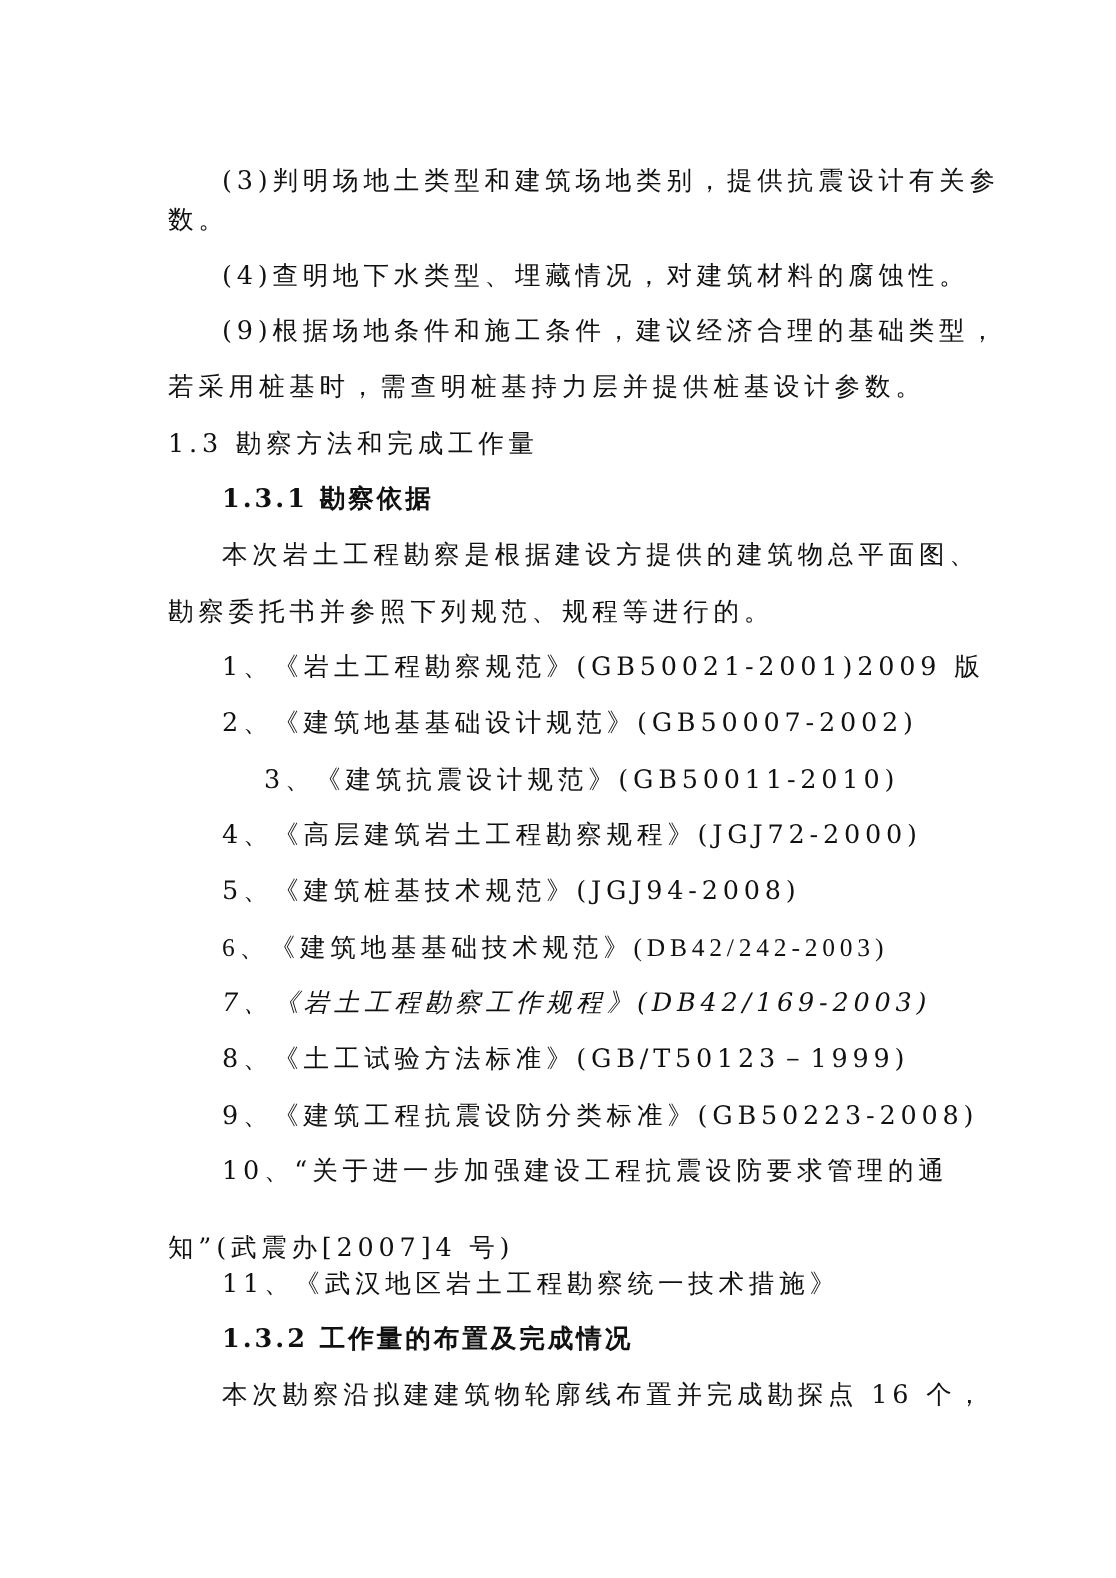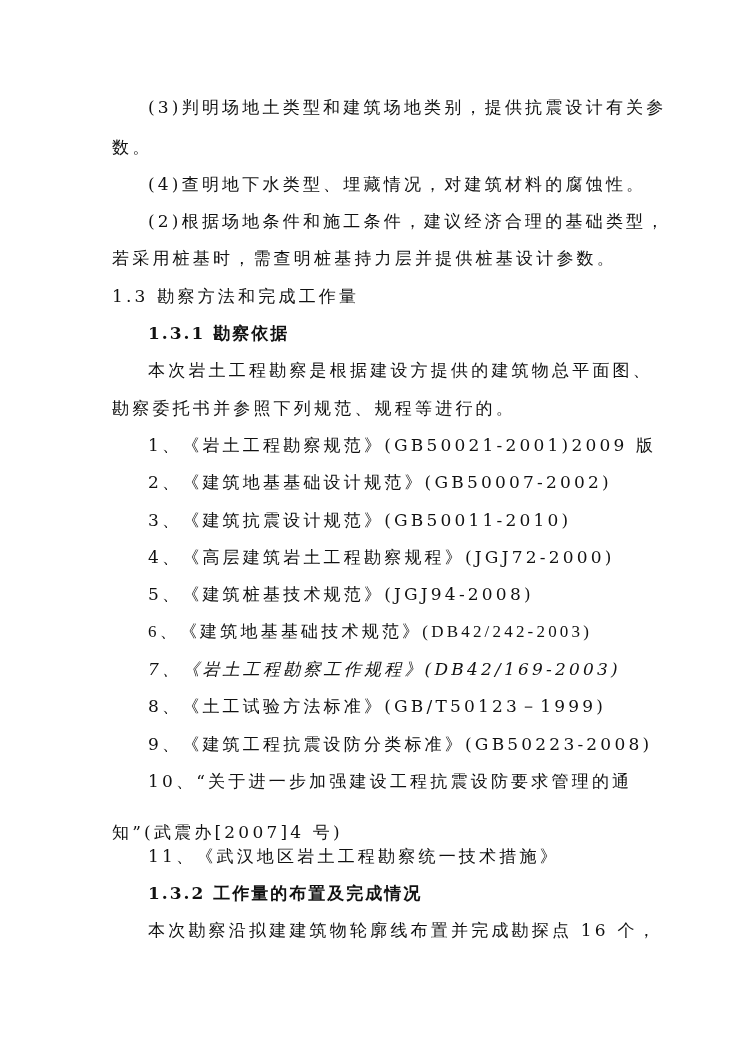--- a/index.html
+++ b/index.html
@@ -7,32 +7,32 @@
          font-family: "DejaVu Serif", "Liberation Serif", serif; color:#111; }
   .line { position:absolute; left:0; white-space:nowrap; font-size:17px; letter-spacing:3.2px; line-height:22px; }
   .indent { left:148px; }
   .flush { left:112px; }
   .bold { font-weight:bold; letter-spacing:2px; }
 </style>
 </head>
 <body>
 
 <div id="page">
-    <div class="line indent" style="top: 96px; text-align: center;">(3)判明场地土类型和建筑场地类别，提供抗震设计有关参</div>
+    <div class="line indent" style="top: 110px; text-align: center;">(3)判明场地土类型和建筑场地类别，提供抗震设计有关参</div>
     <div class="line flush" style="top: 136px;">数。</div>
     <div class="line indent" style="top: 173px;">(4)查明地下水类型、埋藏情况，对建筑材料的腐蚀性。</div>
-    <div class="line indent" style="top: 210px;">(2)根据场地条件和施工条件，建议经济合理的基础类型，</div>
+    <div class="line indent" style="top: 210px;">(9)根据场地条件和施工条件，建议经济合理的基础类型，</div>
     <div class="line flush" style="top: 247px;">若采用桩基时，需查明桩基持力层并提供桩基设计参数。</div>
     <div class="line flush" style="top: 285px;">1.3 勘察方法和完成工作量</div>
     <div class="line indent bold" style="top: 322px;">1.3.1 勘察依据</div>
     <div class="line indent" style="top: 359px;">本次岩土工程勘察是根据建设方提供的建筑物总平面图、</div>
     <div class="line flush" style="top: 397px; text-align: center;">勘察委托书并参照下列规范、规程等进行的。</div>
     <div class="line indent" style="top: 434px;">1、《岩土工程勘察规范》(GB50021-2001)2009 版</div>
     <div class="line indent" style="top: 471px;">2、《建筑地基基础设计规范》(GB50007-2002)</div>
-    <div class="line indent" style="top: 509px;">3、《建筑抗震设计规范》(GB50011-2010)</div>
+    <div class="line indent" style="top: 509px; margin-left: 28px;">3、《建筑抗震设计规范》(GB50011-2010)</div>
     <div class="line indent" style="top: 546px;">4、《高层建筑岩土工程勘察规程》(JGJ72-2000)</div>
     <div class="line indent" style="top: 583px;">5、《建筑桩基技术规范》(JGJ94-2008)</div>
     <div class="line indent" style="top: 621px; font-family: Liberation Serif, serif;">6、《建筑地基基础技术规范》(DB42/242-2003)</div>
     <div class="line indent" style="top: 658px; font-style: italic;">7、《岩土工程勘察工作规程》(DB42/169-2003)</div>
     <div class="line indent" style="top: 695px;">8、《土工试验方法标准》(GB/T50123－1999)</div>
     <div class="line indent" style="top: 733px;">9、《建筑工程抗震设防分类标准》(GB50223-2008)</div>
     <div class="line indent" style="top: 770px;">10、“关于进一步加强建设工程抗震设防要求管理的通</div>
     <div class="line flush" style="top: 821px;">知”(武震办[2007]4 号)</div>
     <div class="line indent" style="top: 845px;">11、《武汉地区岩土工程勘察统一技术措施》</div>
     <div class="line indent bold" style="top: 882px;">1.3.2 工作量的布置及完成情况</div>

